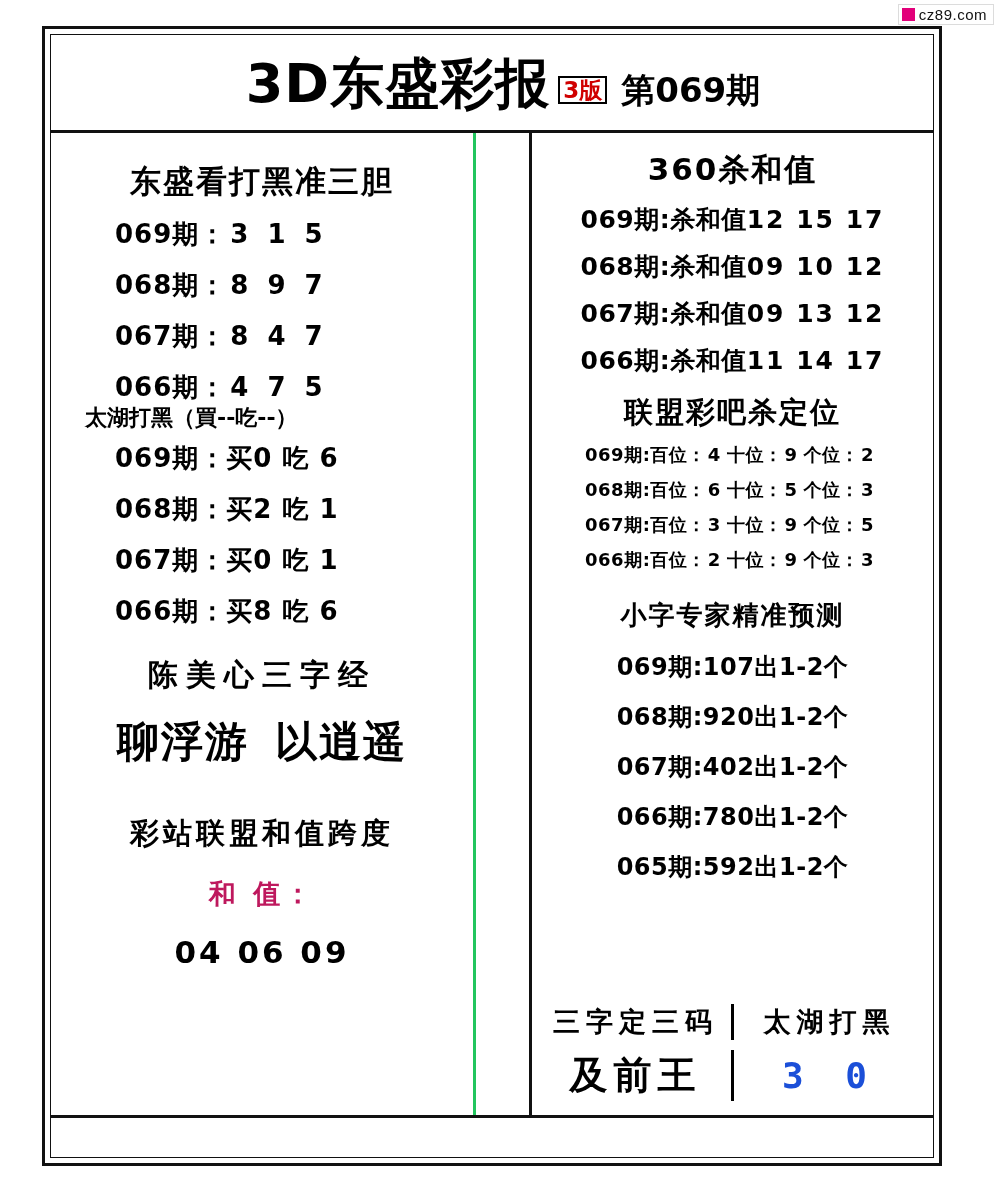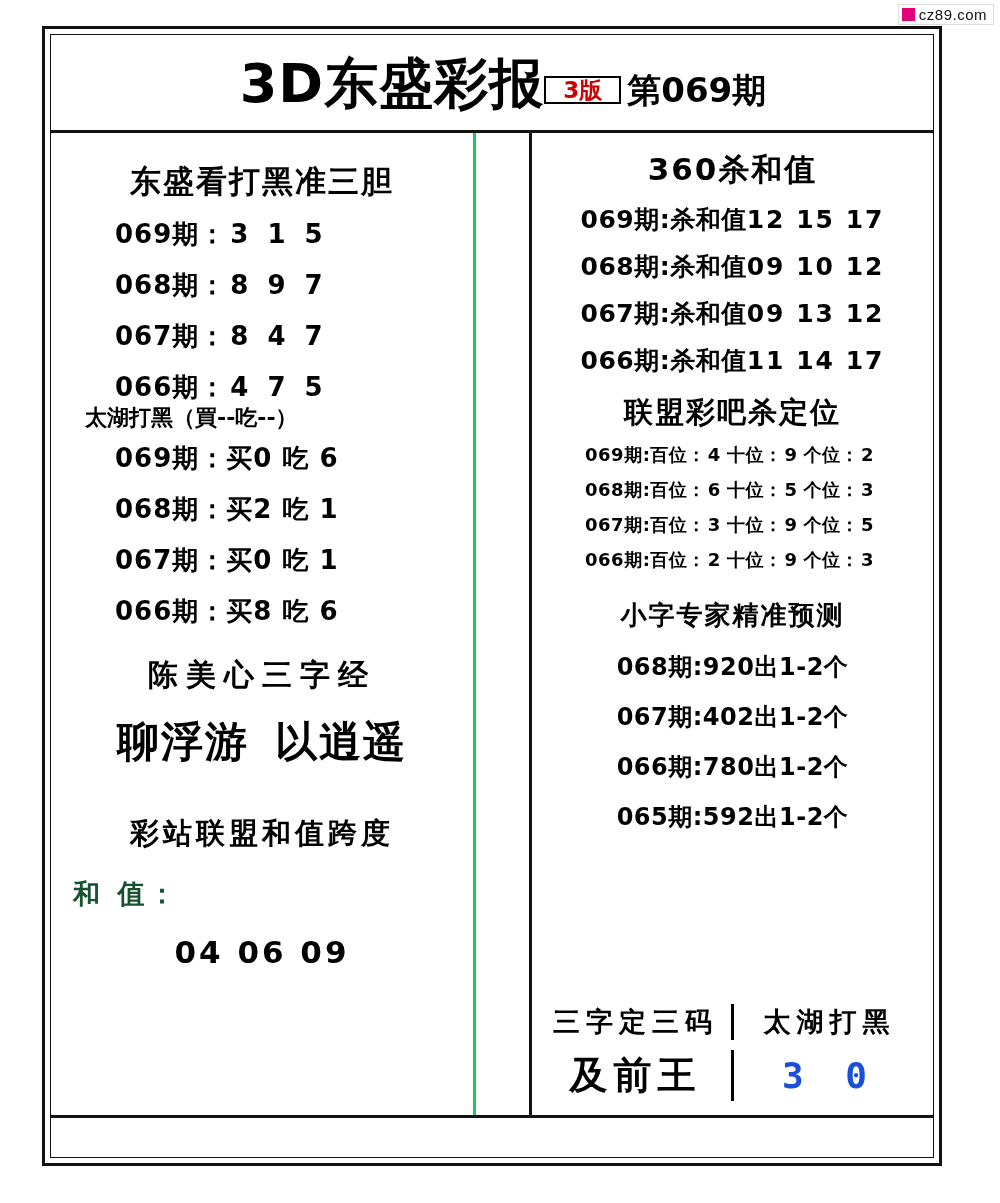--- a/index.html
+++ b/index.html
@@ -67,36 +67,37 @@
     height: 98px;
     border-bottom: 3px solid #111;
     box-sizing: border-box;
     display: flex;
     align-items: center;
     justify-content: center;
   }
   .title-row {
     display: flex;
     align-items: baseline;
+    gap: 8px;
     transform: translateY(2px);
     margin-left: 22px;
   }
   .title-main {
     font-family: "DejaVu Sans", sans-serif;
     font-weight: bold;
     font-size: 54px;
     letter-spacing: 1px;
     color: #000;
   }
   .title-ver {
     font-size: 23px;
     font-weight: bold;
     color: #d00000;
     border: 2px solid #000;
-    padding: 0 17px;
+    padding: 0 3px;
     line-height: 1.05;
     transform: translateY(-4px);
     font-family: "DejaVu Sans", sans-serif;
   }
   .title-issue {
     font-family: "DejaVu Sans", sans-serif;
     font-weight: bold;
     font-size: 34px;
     color: #000;
     margin-left: 6px;
@@ -187,22 +188,23 @@
     font-size: 29px;
     text-align: center;
     letter-spacing: 4px;
     margin: 44px 0 22px 0;
     color: #000;
   }
   .hezhi-label {
     font-family: "DejaVu Serif", serif;
     font-weight: bold;
     font-size: 27px;
+    text-align: center;
     letter-spacing: 4px;
-    color: #14532d;
+    color: #be185d;
     margin: 0 0 22px 0;
   }
   .hezhi-nums {
     font-family: "DejaVu Sans", sans-serif;
     font-weight: bold;
     font-size: 31px;
     text-align: center;
     letter-spacing: 3px;
     color: #000;
   }
@@ -412,20 +414,21 @@
             </div>
             <div class="pos-line">
               <span>067期:</span><span>百位：</span><span class="v">3</span><span>十位：</span><span class="v">9</span><span>个位：</span><span class="v">5</span>
             </div>
             <div class="pos-line">
               <span>066期:</span><span>百位：</span><span class="v">2</span><span>十位：</span><span class="v">9</span><span>个位：</span><span class="v">3</span>
             </div>
 
             <div class="r-head3">小字专家精准预测</div>
 
+            <div class="pred-line">069期:107出1-2个</div>
             <div class="pred-line">068期:920出1-2个</div>
             <div class="pred-line">067期:402出1-2个</div>
             <div class="pred-line">066期:780出1-2个</div>
             <div class="pred-line">065期:592出1-2个</div>
 
           </div>
 
           <div class="bottom-box">
             <div class="bb-heads">
               <div class="bb-h">三字定三码</div>

